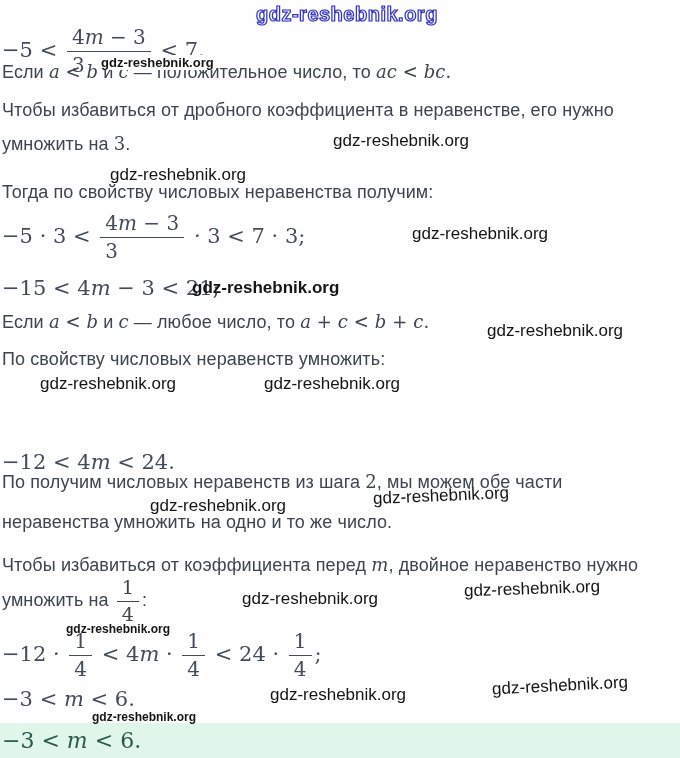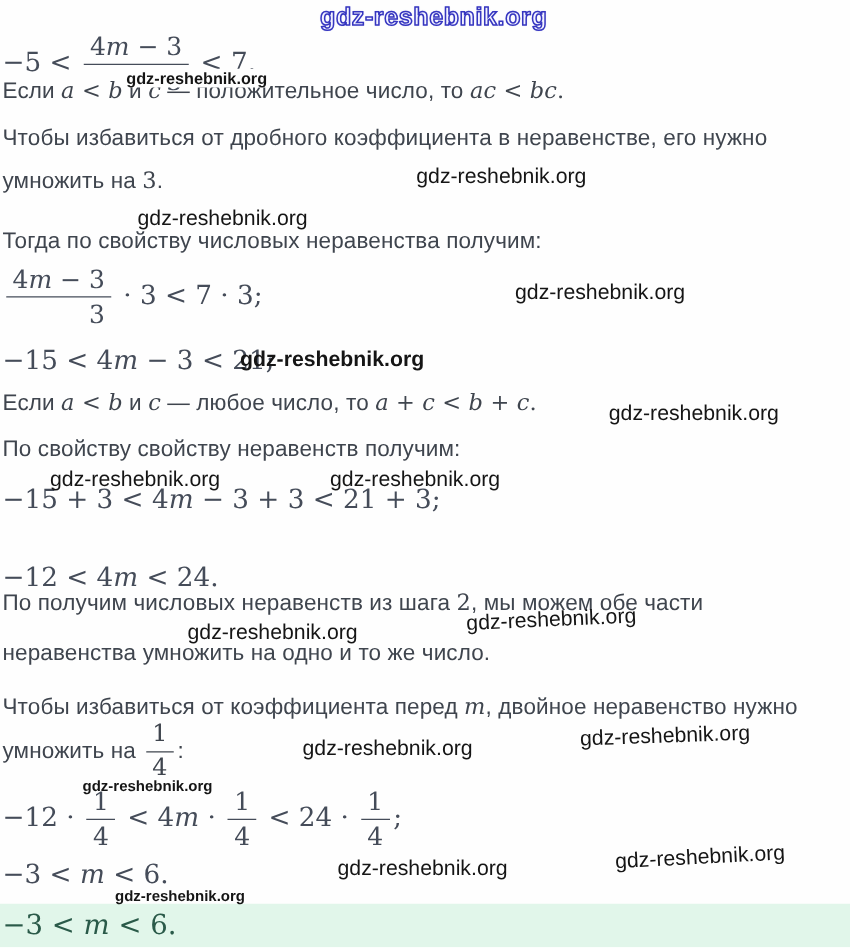--- a/index.html
+++ b/index.html
@@ -7,21 +7,21 @@
     position:relative;width:680px;height:758px;overflow:hidden;background:#fefefe;
     font-family:"Liberation Sans",sans-serif;
   }
   .block{position:absolute;left:2px;white-space:nowrap;}
   .text{font-size:18px;color:var(--body-text);letter-spacing:.1px;line-height:22px;}
   .math{font-family:"DejaVu Serif",serif;font-size:21px;color:var(--math-text);line-height:1.2;}
   .mi{font-family:"DejaVu Serif",serif;font-style:italic;}
   .mn{font-family:"DejaVu Serif",serif;}
   .mt{}
   .frac{
-    display:inline-block;vertical-align:middle;text-align:right;
+    display:inline-block;vertical-align:middle;text-align:left;
     font-family:"DejaVu Serif",serif;margin:0 3px;font-size:20px;line-height:1.15;
   }
   .text .frac{font-size:19px;}
   .fnum{display:block;padding:0 5px 2px;border-bottom:1.5px solid currentColor;}
   .fden{display:block;padding:2px 5px 0;}
   .wm{
     position:absolute;z-index:6;white-space:nowrap;
     font-family:"Liberation Sans",sans-serif;color:var(--wm-black);font-size:17px;
   }
   .wm-blue{
@@ -62,25 +62,24 @@
   <div class="wm wm-xs" style="left:66px;top:622px">gdz-reshebnik.org</div>
   <div class="wm" style="left:270px;top:685px">gdz-reshebnik.org</div>
   <div class="wm" style="left:492px;top:676px;transform:rotate(-3deg)">gdz-reshebnik.org</div>
   <div class="wm wm-xs" style="left:92px;top:710px">gdz-reshebnik.org</div>
 
   <div class="block math" style="top:26px"><span class="mt">−5 &lt; </span><span class="frac"><span class="fnum"><span class="mt">4</span><span class="mi">m</span><span class="mt"> − 3</span></span><span class="fden"><span class="mt">3</span></span></span><span class="mt"> &lt; 7.</span></div>
   <div class="block text" style="top:61px"><span class="mt">Если </span><span class="mi">a</span><span class="mn">&nbsp;&lt;&nbsp;</span><span class="mi">b</span><span class="mt"> и </span><span class="mi">c</span><span class="mt"> — положительное число, то </span><span class="mi">ac</span><span class="mn">&nbsp;&lt;&nbsp;</span><span class="mi">bc</span><span class="mn">.</span></div>
   <div class="block text" style="top:99px">Чтобы избавиться от дробного коэффициента в неравенстве, его нужно</div>
   <div class="block text" style="top:133px"><span class="mt">умножить на </span><span class="mn">3</span><span class="mt">.</span></div>
   <div class="block text" style="top:181px">Тогда по свойству числовых неравенства получим:</div>
-  <div class="block math" style="top:212px"><span class="frac"><span class="fnum"><span class="mt">4</span><span class="mi">m</span><span class="mt"> − 3</span></span><span class="fden"><span class="mt">3</span></span></span><span class="mt"> · 3 &lt; 7 · 3;</span></div>
+  <div class="block math" style="top:212px"><span class="mt">−5 · 3 &lt; </span><span class="frac"><span class="fnum"><span class="mt">4</span><span class="mi">m</span><span class="mt"> − 3</span></span><span class="fden"><span class="mt">3</span></span></span><span class="mt"> · 3 &lt; 7 · 3;</span></div>
   <div class="block math" style="top:276px"><span class="mt">−15 &lt; 4</span><span class="mi">m</span><span class="mt"> − 3 &lt; 21;</span></div>
   <div class="block text" style="top:311px"><span class="mt">Если </span><span class="mi">a</span><span class="mn">&nbsp;&lt;&nbsp;</span><span class="mi">b</span><span class="mt"> и </span><span class="mi">c</span><span class="mt"> — любое число, то </span><span class="mi">a</span><span class="mn"> + </span><span class="mi">c</span><span class="mn">&nbsp;&lt;&nbsp;</span><span class="mi">b</span><span class="mn"> + </span><span class="mi">c</span><span class="mn">.</span></div>
-  <div class="block text" style="top:348px">По свойству свойству неравенств получим:</div>
-  <div class="block math" style="top:387px"><span class="mt">−15 + 3 &lt; 4</span><span class="mi">m</span><span class="mt"> − 3 + 3 &lt; 21 + 3;</span></div>
+  <div class="block text" style="top:348px">По свойству числовых неравенств умножить:</div>
   <div class="block math" style="top:450px"><span class="mt">−12 &lt; 4</span><span class="mi">m</span><span class="mt"> &lt; 24.</span></div>
   <div class="block text" style="top:471px"><span class="mt">По получим числовых неравенств из шага </span><span class="mn">2</span><span class="mt">, мы можем обе части</span></div>
   <div class="block text" style="top:511px">неравенства умножить на одно и то же число.</div>
   <div class="block text" style="top:554px"><span class="mt">Чтобы избавиться от коэффициента перед </span><span class="mi">m</span><span class="mt">, двойное неравенство нужно</span></div>
   <div class="block text" style="top:577px"><span class="mt">умножить на </span><span class="frac"><span class="fnum"><span class="mt">1</span></span><span class="fden"><span class="mt">4</span></span></span><span class="mt">:</span></div>
   <div class="block math" style="top:630px"><span class="mt">−12 · </span><span class="frac"><span class="fnum"><span class="mt">1</span></span><span class="fden"><span class="mt">4</span></span></span><span class="mt"> &lt; 4</span><span class="mi">m</span><span class="mt"> · </span><span class="frac"><span class="fnum"><span class="mt">1</span></span><span class="fden"><span class="mt">4</span></span></span><span class="mt"> &lt; 24 · </span><span class="frac"><span class="fnum"><span class="mt">1</span></span><span class="fden"><span class="mt">4</span></span></span><span class="mt">;</span></div>
   <div class="block math" style="top:687px"><span class="mt">−3 &lt; </span><span class="mi">m</span><span class="mt"> &lt; 6.</span></div>
 
   <div class="answer">
     <div class="answer-line"><span class="mt">−3 &lt; </span><span class="mi">m</span><span class="mt"> &lt; 6.</span></div>

